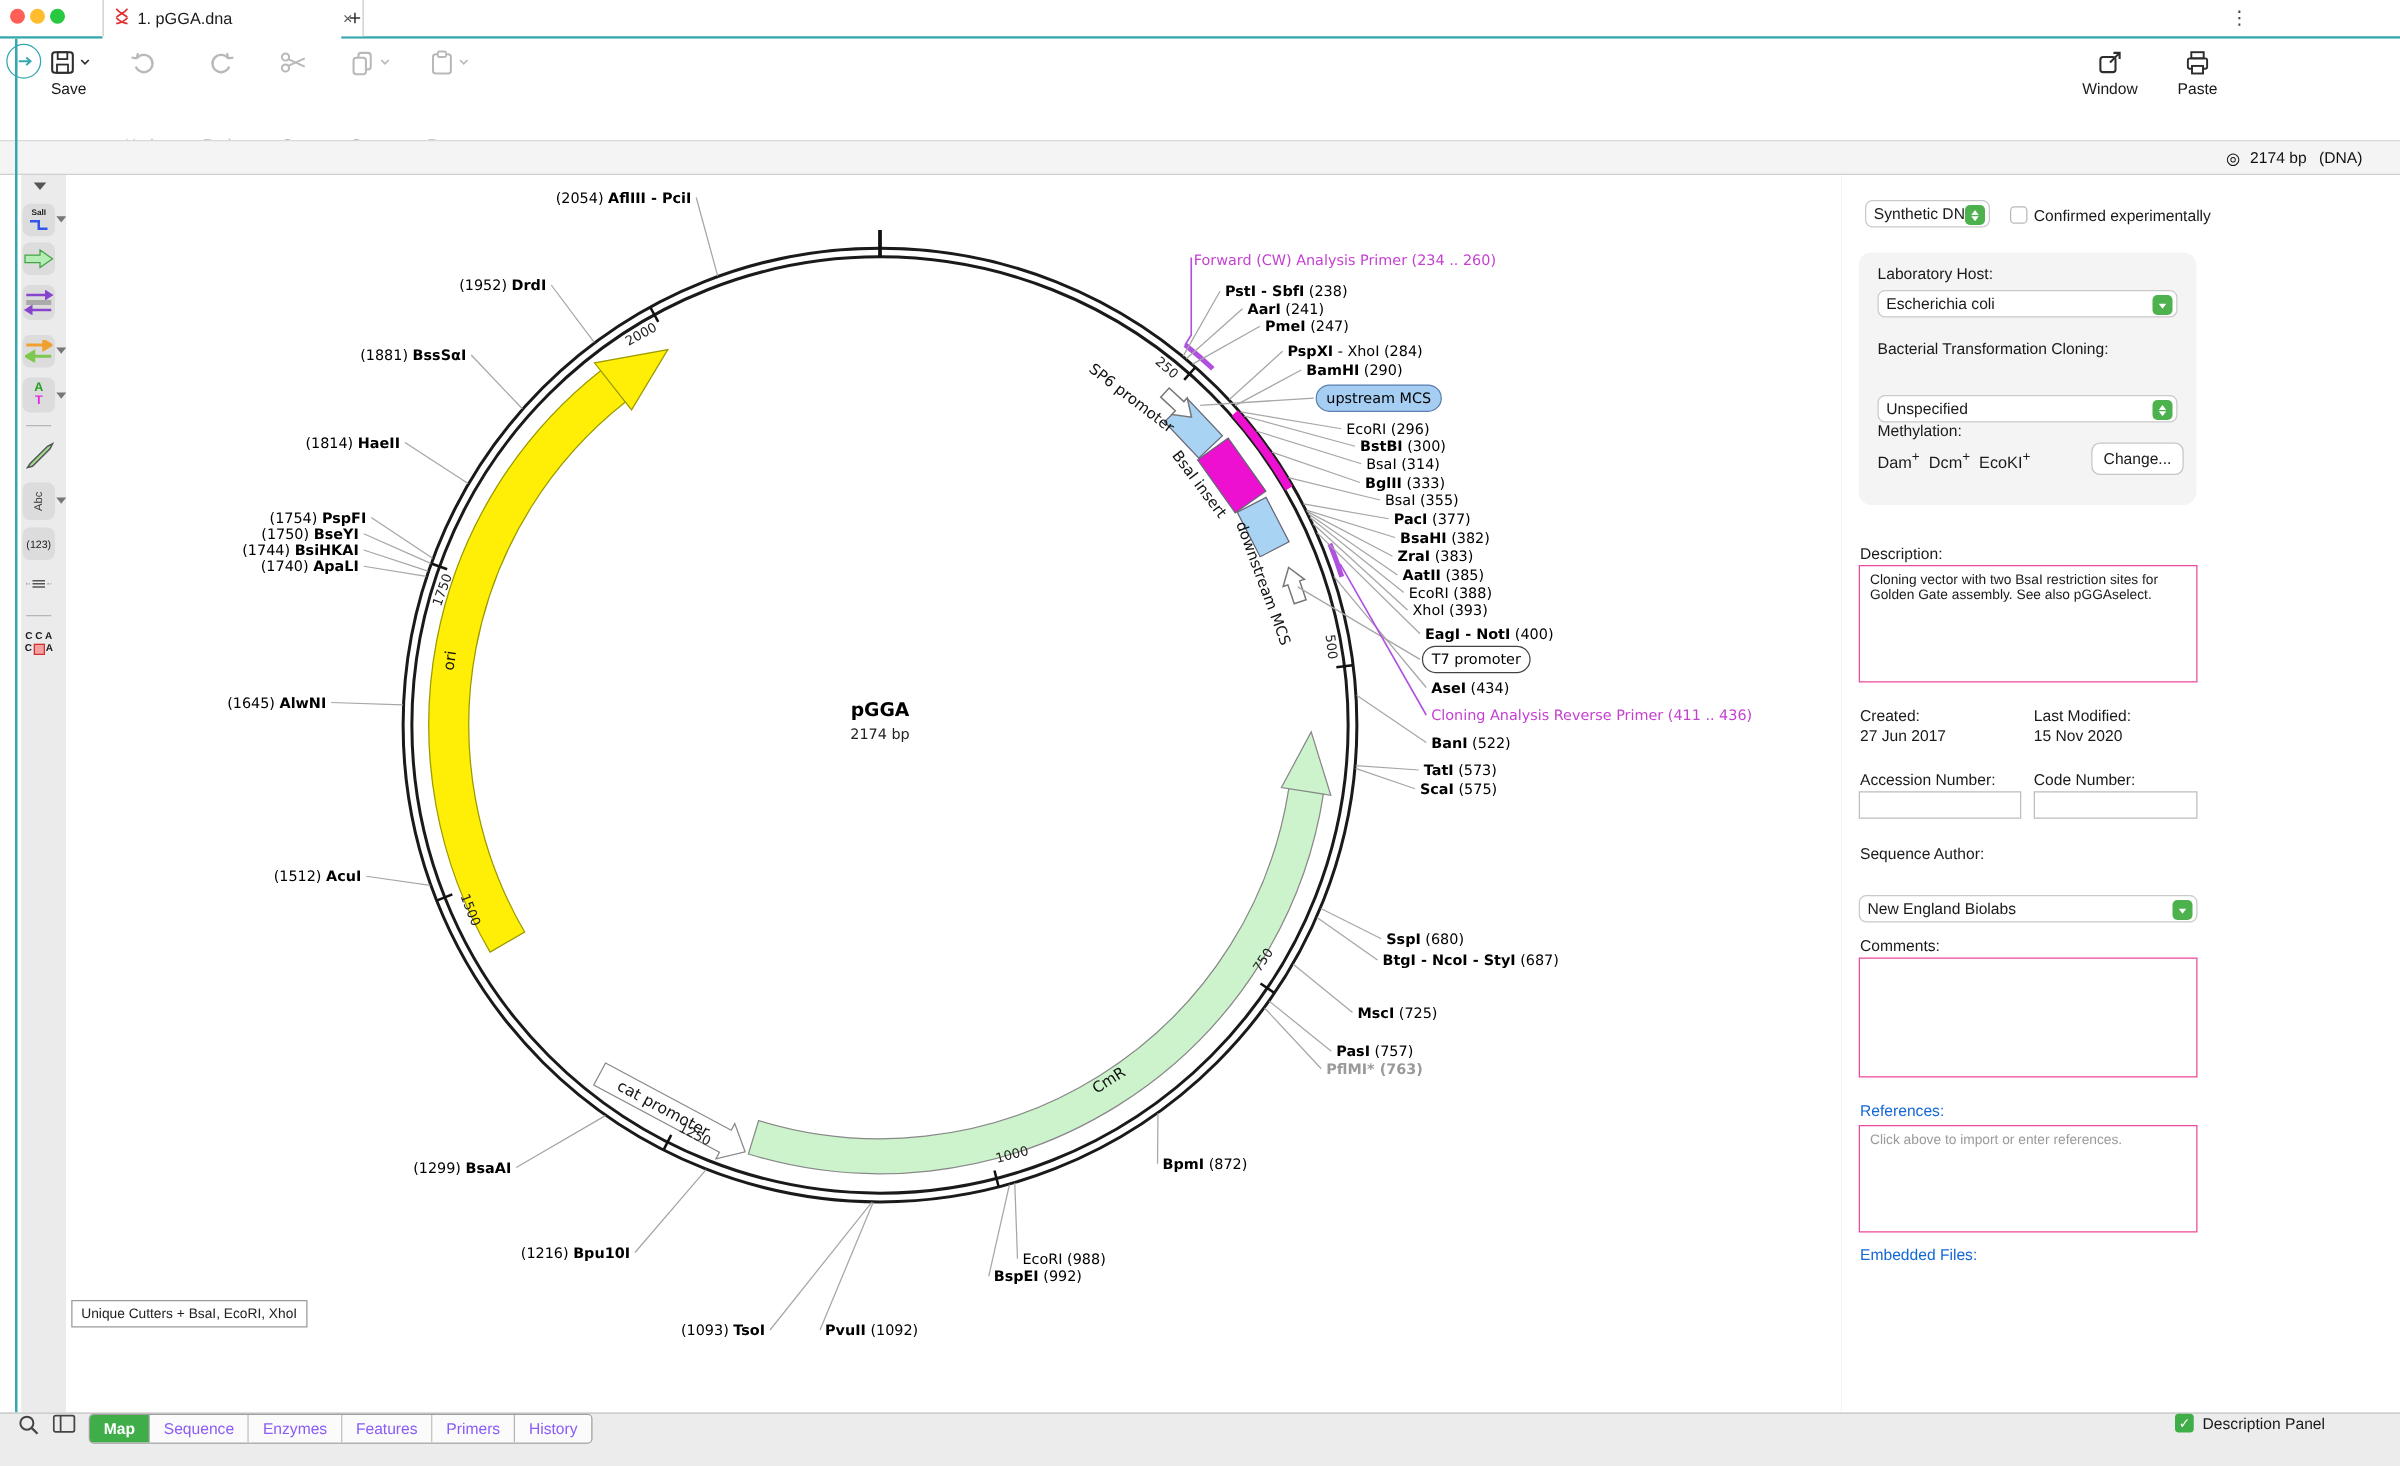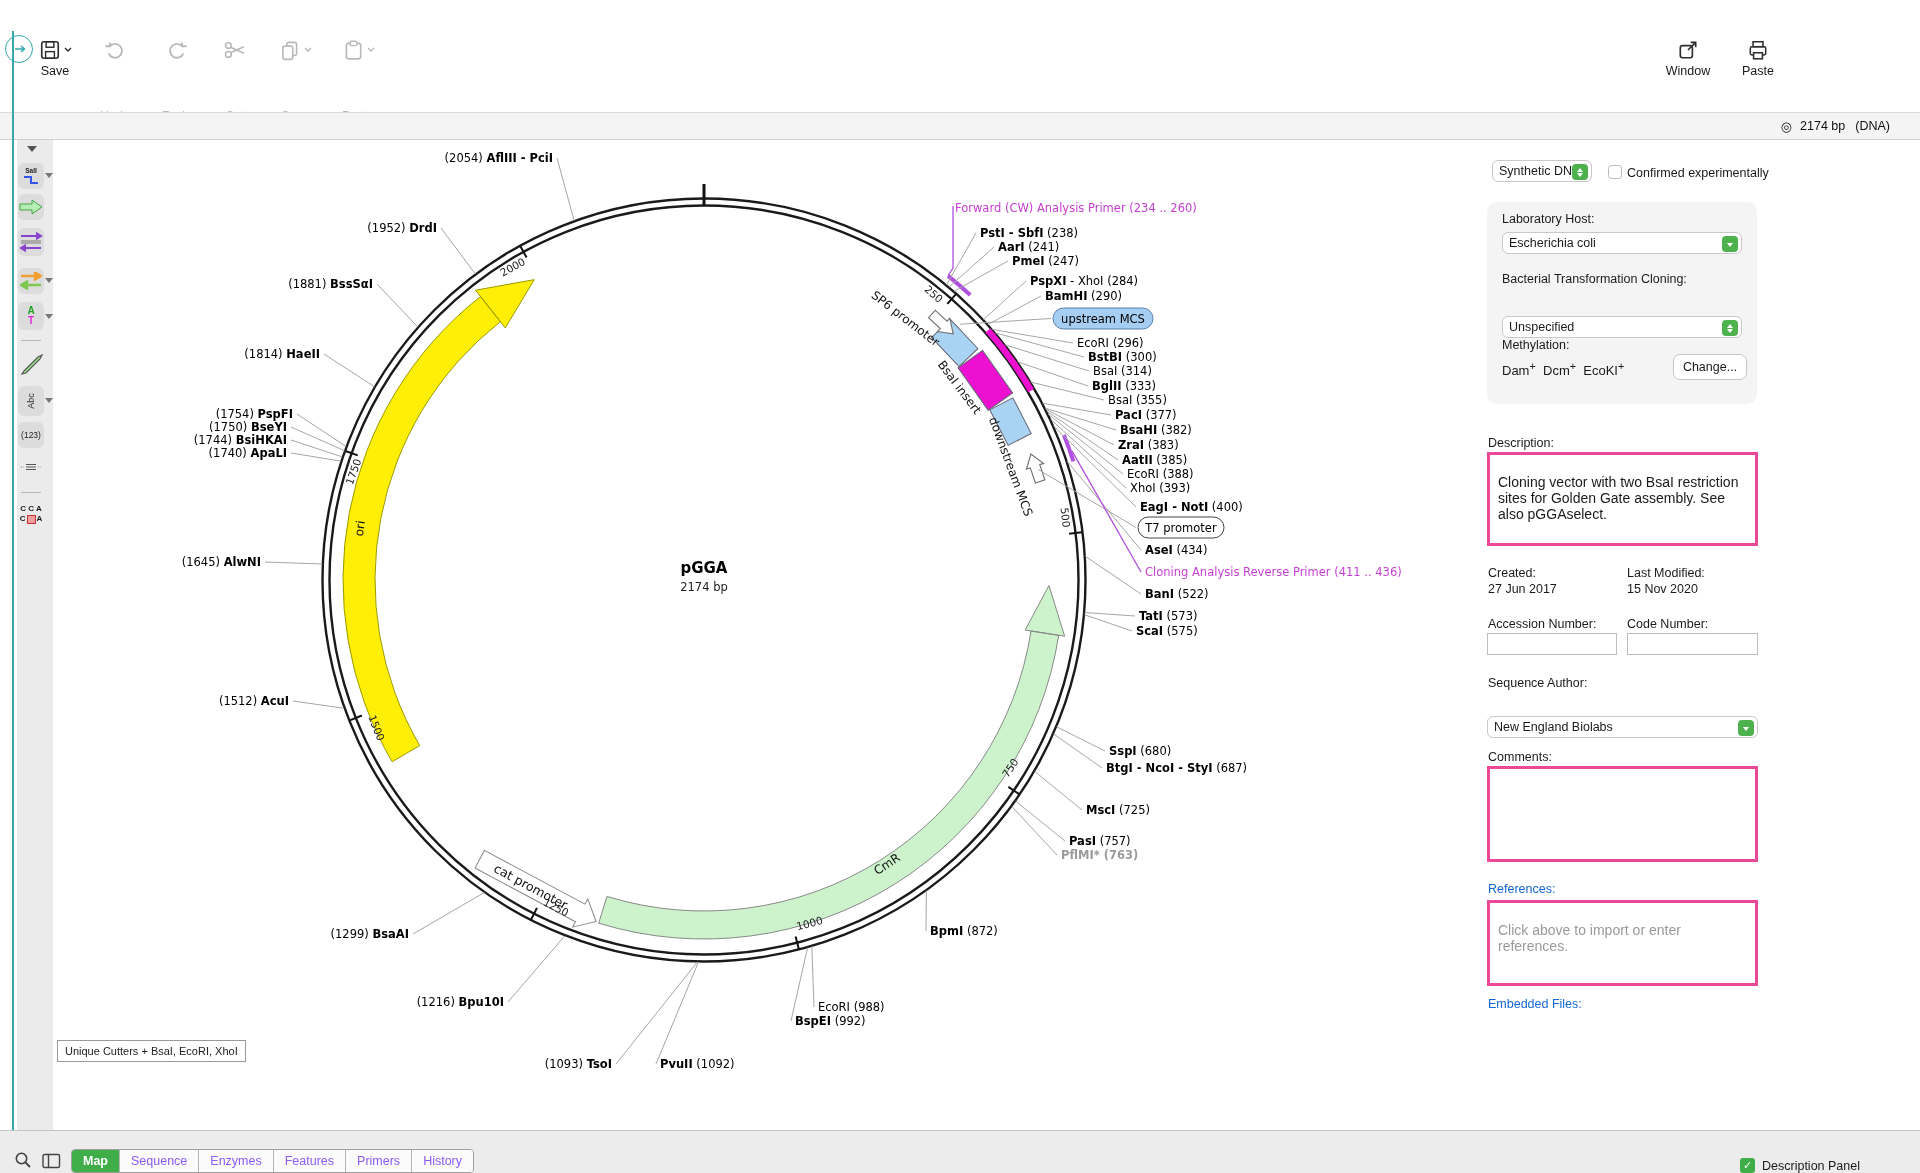--- a/index.html
+++ b/index.html
@@ -27,48 +27,66 @@
         display:flex;align-items:center;justify-content:center;}
   .chev{position:absolute;left:28px;width:0;height:0;border-left:4px solid transparent;border-right:4px solid transparent;border-top:5px solid #777;}
   
   #maparea{left:53px;top:140px;width:1420px;height:990px;background:#fff;}
   #mapstatus{left:57px;top:1040px;height:20px;background:#fff;border:1px solid #9a9a9a;
              font-size:11px;display:flex;align-items:center;padding:0 7px;color:#222;}
   
   #paneldivider{left:1473px;top:140px;width:1px;height:990px;background:#c8c8c8;}
   .plabel{font-size:12.5px;color:#1a1a1a;}
   .bluelabel{color:#1467d6;}
-  .pbox{border:3px solid #ec4899;background:#fff;box-sizing:border-box;font-size:14px;padding:19px 8px;}
+  .pbox{border:1px solid #ec4899;background:#fff;box-sizing:border-box;font-size:11px;padding:5px 8px;}
   .placeholder{color:#9a9a9a;}
   .select{background:#fff;border:1px solid #c9c9c9;border-radius:6px;box-sizing:border-box;
           display:flex;align-items:center;font-size:12.5px;padding:0 6px;position:relative;}
   .gbtn{position:absolute;right:3px;top:3px;width:16px;height:16px;background:#4db14d;border-radius:4px;
         display:flex;flex-direction:column;align-items:center;justify-content:center;gap:1px;}
   .up{width:0;height:0;border-left:3.5px solid transparent;border-right:3.5px solid transparent;border-bottom:4px solid #fff;}
   .dn{width:0;height:0;border-left:3.5px solid transparent;border-right:3.5px solid transparent;border-top:4px solid #fff;}
   .card{background:#f4f4f4;border-radius:10px;}
   .cb{width:14px;height:14px;border:1.5px solid #b9b9b9;border-radius:3.5px;background:#fff;box-sizing:border-box;}
   .btn{background:#fff;border:1px solid #c6c6c6;border-radius:7px;font-size:12.5px;
        display:flex;align-items:center;justify-content:center;}
   input.field{border:1px solid #bdbdbd;background:#fff;box-sizing:border-box;font-size:12.5px;padding:2px 6px;}
   
   #bottombar{left:0;top:1130px;width:1920px;height:43px;background:#ececec;border-top:1px solid #c4c4c4;
-             display:flex;align-items:flex-end;box-sizing:border-box;padding:0 14px;}
+             display:flex;align-items:flex-start;box-sizing:border-box;padding:0 14px;}
   .seg{height:22px;display:flex;align-items:center;padding:0 11px;font-size:12.5px;background:#fbfbfb;
        border-right:1px solid #b5b5b5;color:#8b5cf6;}
   .seg.active{background:#3fae49;color:#fff;font-weight:bold;}
   #tabsgroup{display:flex;border:1px solid #9f9f9f;border-radius:4px;overflow:hidden;margin-left:10px;}
   .gcheck{width:15px;height:15px;background:#3fae49;border-radius:3px;color:#fff;font-size:11px;
           display:flex;align-items:center;justify-content:center;}
 </style>
 </head>
 <body>
 
 <div id="app">
 
+  <div class="abs" id="tabbar">
+    <div class="abs tlight" style="left:8px;background:#ff5f57"></div>
+    <div class="abs tlight" style="left:24px;background:#febc2e"></div>
+    <div class="abs tlight" style="left:40px;background:#28c840"></div>
+    <div class="abs teal-line" style="left:0;top:29px;width:82px;height:2px"></div>
+    <div class="abs teal-line" style="left:273px;top:29px;width:1647px;height:2px"></div>
+    <div class="abs tab">
+      <span>
+        <svg width="13" height="14" viewBox="0 0 13 14">
+            <path d="M2,1 C5,5 8,5 11,8 M11,1 C8,5 5,5 2,8 M2,8 C5,12 8,12 11,13 M11,8 C8,12 5,12 2,13" stroke="#d33" stroke-width="1.4" fill="none"></path>
+          </svg>
+      </span>
+      <span>1. pGGA.dna</span>
+      <span style="margin-left:auto;color:#555;font-size:13px">×</span>
+    </div>
+    <div class="abs" style="left:279px;top:5px;font-size:17px;color:#333">+</div>
+    <div class="abs" style="left:1784px;top:5px;font-size:15px;color:#444">⋮</div>
+  </div>
 
   <div class="abs" style="left:0;top:31px;width:1920px;height:81px;background:#fff">
     <div class="abs" style="left:5px;top:4px;width:26px;height:26px;border:1.6px solid #35a8ae;border-radius:50%;background:#fff;display:flex;align-items:center;justify-content:center">
       <svg width="14" height="12" viewBox="0 0 14 12">
           <path d="M1,1 v10 M3,6 h9 M9,3 l3.5,3 l-3.5,3" stroke="#35a8ae" stroke-width="1.5" fill="none"></path>
         </svg>
     </div>
     <div class="abs tbtn" style="left:33px;top:8px;width:44px">
       <span style="display:flex;align-items:center;gap:3px">
         <svg width="22" height="22" viewBox="0 0 20 20">

